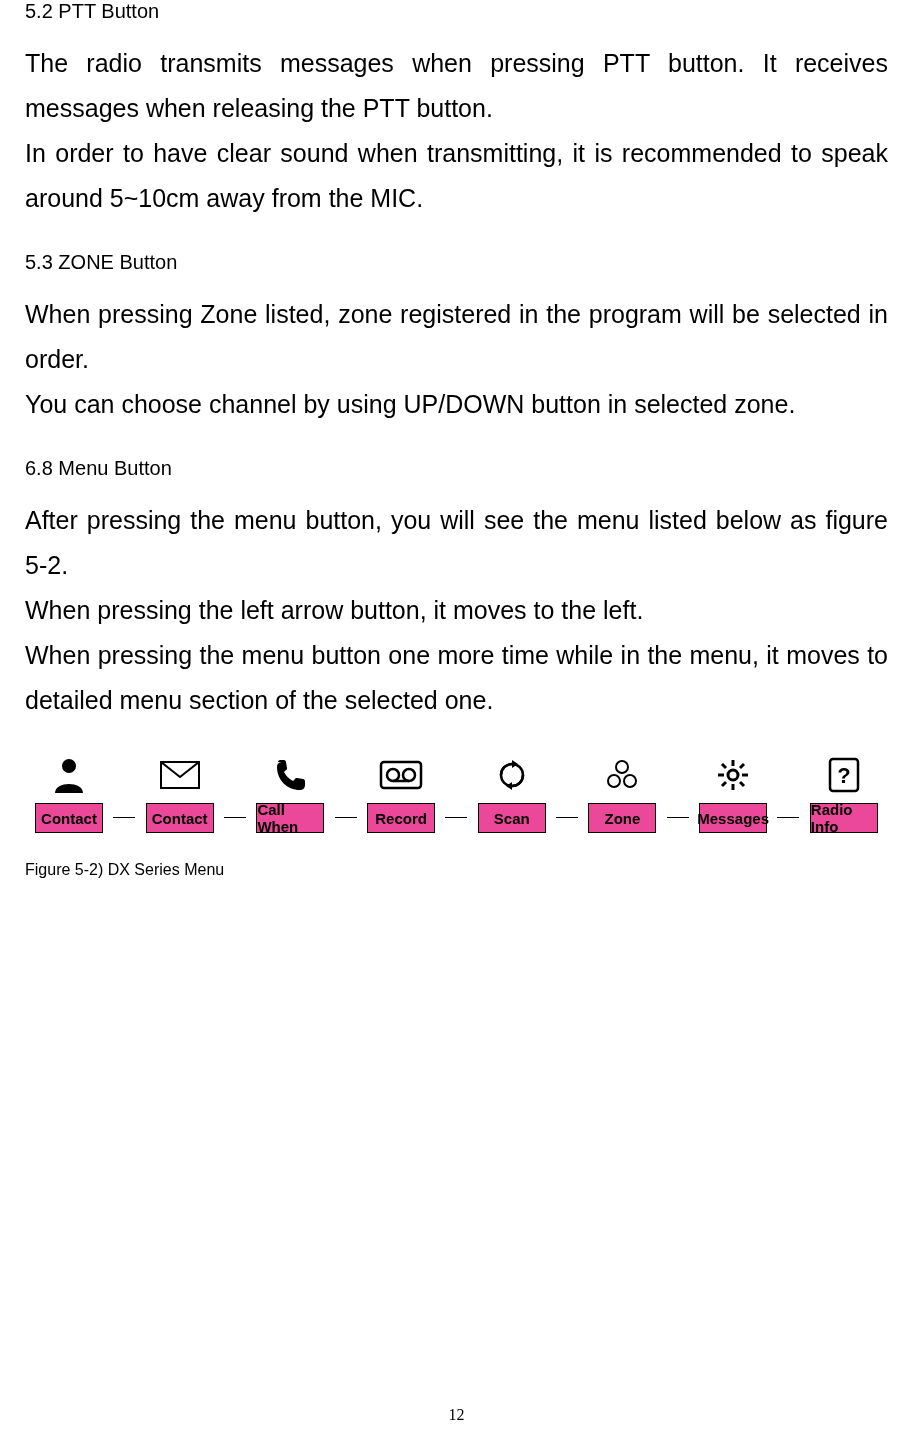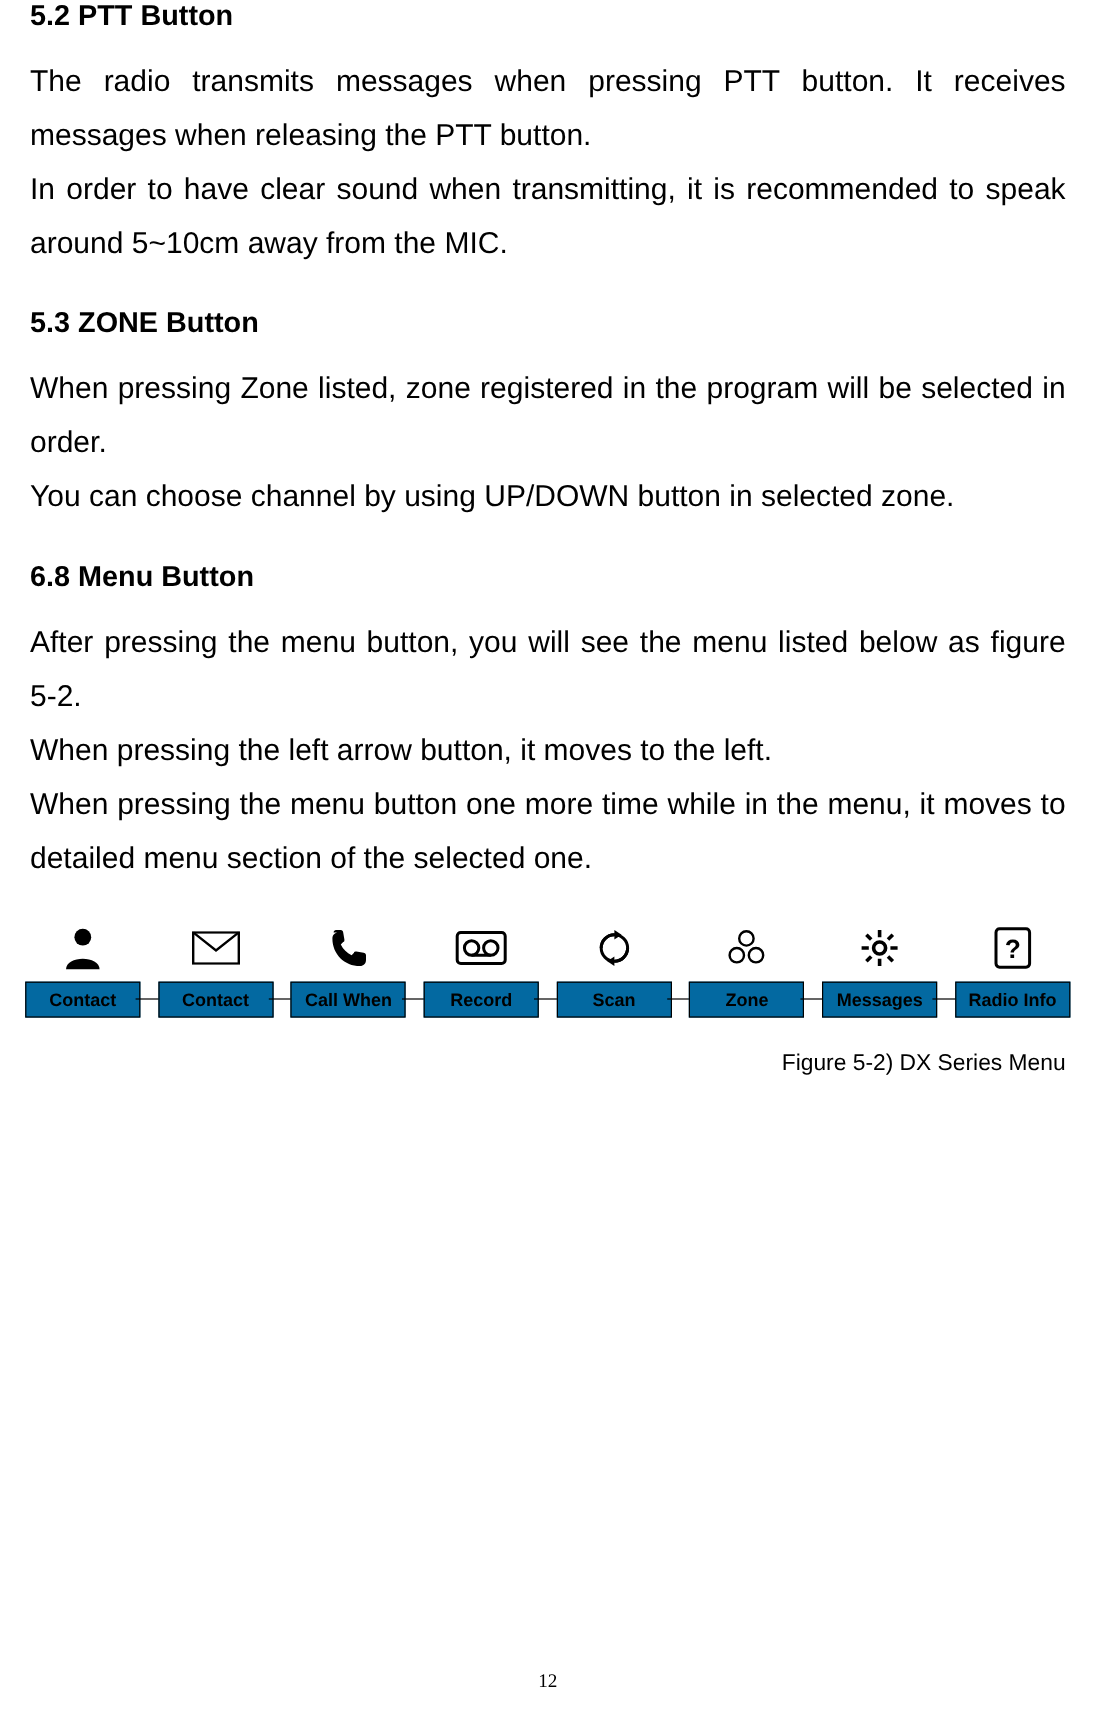--- a/index.html
+++ b/index.html
@@ -6,36 +6,36 @@
     body {
       width: 913px;
       height: 1439px;
       background: #fff;
       font-family: Arial, sans-serif;
       color: #000;
       padding: 0 25px;
       position: relative;
     }
     .section-heading {
-      font-size: 24px;
-      font-weight: 700;
+      font-size: 20px;
+      font-weight: 400;
       margin-top: 10px;
       margin-bottom: 18px;
     }
     .section-heading.first { margin-top: 0; }
     .body-text {
       font-size: 25px;
       line-height: 1.8;
       text-align: justify;
       margin-bottom: 30px;
     }
     .body-text p { margin: 0; }
     .figure-caption {
-      text-align: right;
-      font-size: 19px;
+      text-align: left;
+      font-size: 16px;
       margin-top: 28px;
     }
     .menu-diagram {
       display: flex;
       align-items: flex-end;
       justify-content: space-between;
       margin-top: 14px;
       padding: 0;
     }
     .menu-item {
@@ -46,41 +46,41 @@
     }
     .menu-icon {
       height: 44px;
       display: flex;
       align-items: center;
       justify-content: center;
       margin-bottom: 6px;
     }
     .menu-label-box {
       border: 1.5px solid #000;
-      width: 96px;
+      width: 68px;
       height: 30px;
       display: flex;
       align-items: center;
       justify-content: center;
       font-size: 15px;
       font-weight: 600;
-      background: #0369a1;
+      background: #ec4899;
     }
     .connector {
       height: 1.5px;
       background: #000;
       flex: 1;
       margin-bottom: 15px;
       align-self: flex-end;
       min-width: 10px;
       max-width: 22px;
     }
     .page-number {
       position: absolute;
-      bottom: 28px;
+      bottom: 15px;
       left: 0;
       right: 0;
       text-align: center;
       font-size: 16px;
       font-family: serif;
     }
     svg { display: block; }
   </style>
 </head>
 <body>

